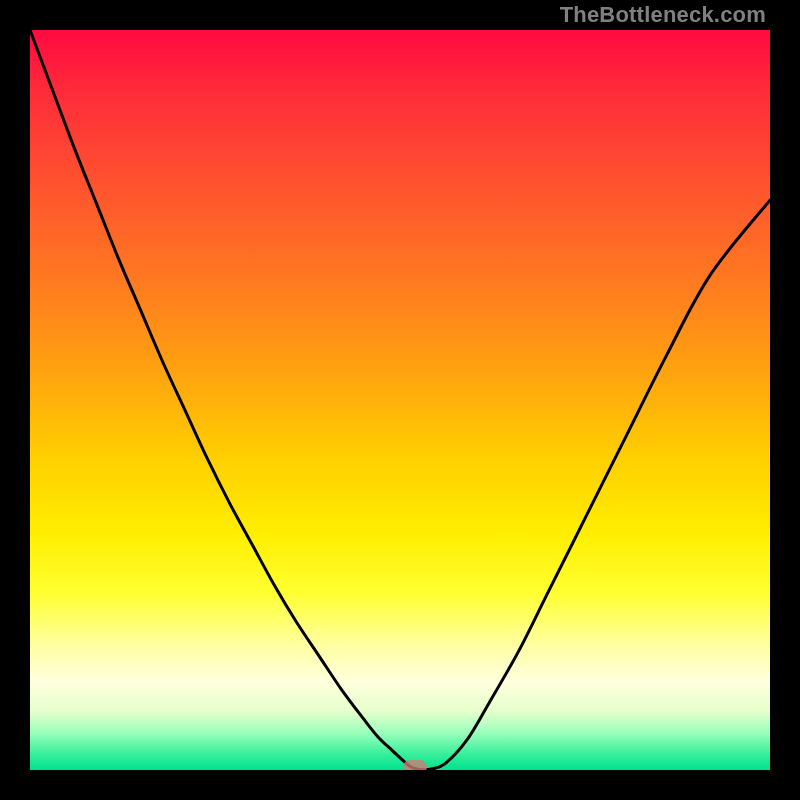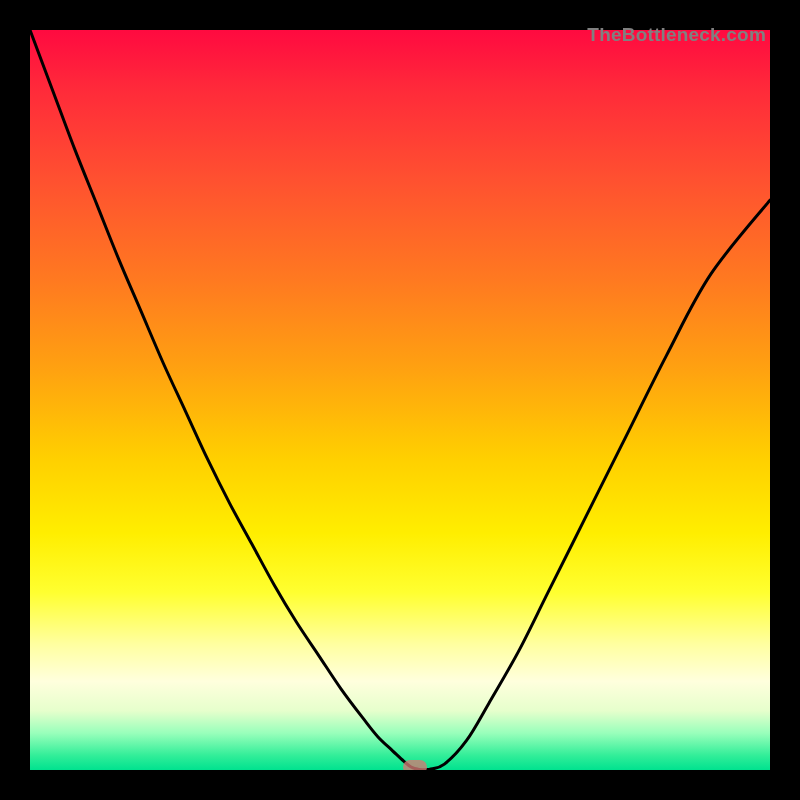--- a/index.html
+++ b/index.html
@@ -14,21 +14,21 @@
       #ffa210 46%,
       #ffd000 58%,
       #ffee00 68%,
       #ffff30 76%,
       #ffffa0 83%,
       #ffffdd 88%,
       #e6ffcc 92%,
       #99ffbb 95%,
       #33ee99 98%,
       #00e28f 100%)}
-  .watermark{position:absolute;right:34px;top:24px;color:#808080;font-weight:600;font-size:19px;letter-spacing:0.2px}
+  .watermark{position:absolute;right:34px;top:2px;color:#808080;font-weight:600;font-size:22px;letter-spacing:0.2px}
   svg.curve{position:absolute;left:0;top:0}
   .marker{position:absolute;width:24px;height:14px;border-radius:7px;background:#d47a74;opacity:0.78}
 </style>
 </head>
 <body>
 
 <div class="frame">
   <div class="plot">
     <div class="grad"></div>
     <svg class="curve" width="740" height="740" viewBox="0 0 740 740">

